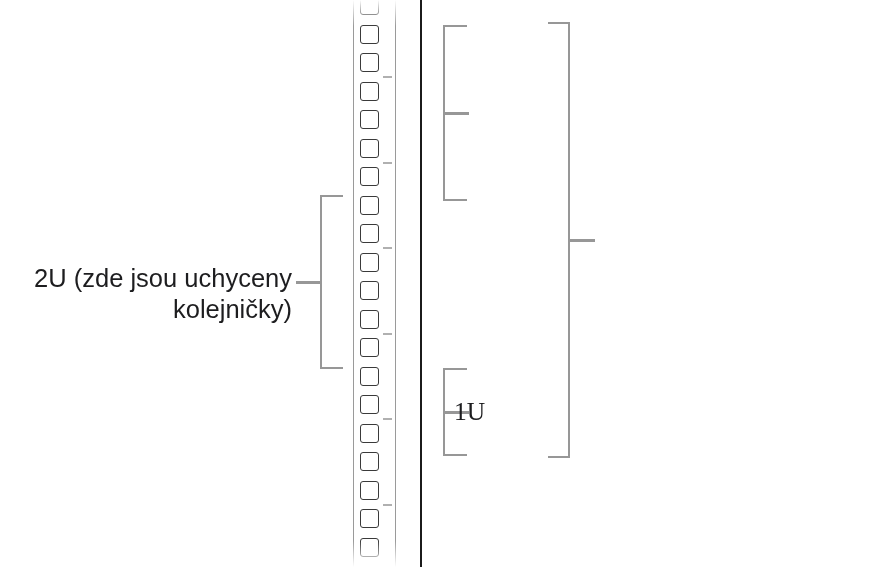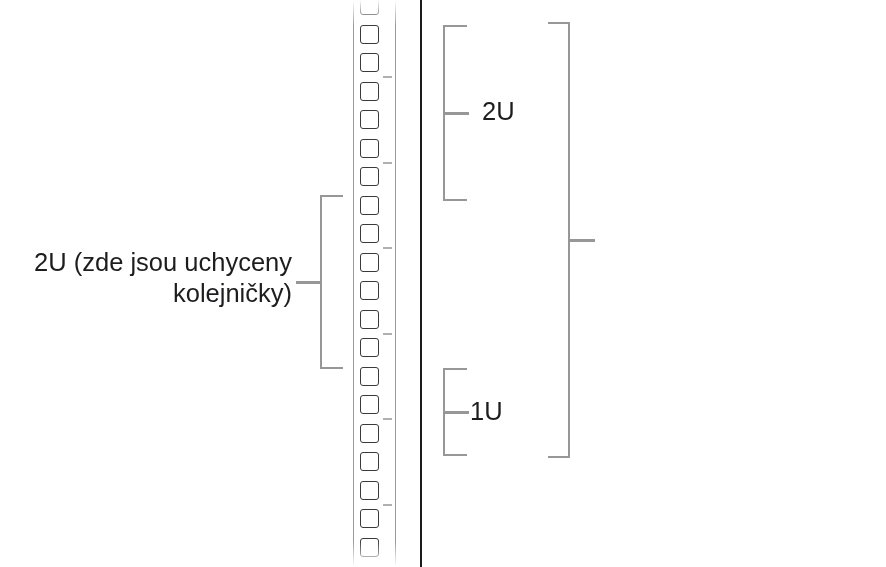--- a/index.html
+++ b/index.html
@@ -142,27 +142,26 @@
         <div class="utick" style="top: 503.5px;"></div>
         <div class="hole" style="top: 509px;"></div>
         <div class="hole" style="top: 537.5px;"></div>
       </div>
   </div>
 
   <div id="post-line"></div>
 
   <div class="bracket right" style="left:443px; top:25px; width:24px; height:176px;"></div>
   <div class="stub" style="left:443px; top:112px; width:26px;"></div>
-  <div class="label" style="left:482px; top:96px; width:80px;">2U</div>
 
   <div class="bracket right" style="left:320px; top:195px; width:23px; height:174px;"></div>
   <div class="stub" style="left:296px; top:281px; width:26px;"></div>
-  <div class="label rightalign" style="left:0px; top:247px; width:292px;">2U (zde jsou uchyceny
+  <div class="label rightalign" style="left:0px; top:263px; width:292px;">2U (zde jsou uchyceny
 kolejničky)</div>
 
   <div class="bracket right" style="left:443px; top:368px; width:24px; height:88px;"></div>
   <div class="stub" style="left:443px; top:411px; width:26px;"></div>
-  <div class="label" style="left:470px; top:396px; width:80px;">1U</div>
+  <div class="label" style="left:454px; top:396px; width:80px;font-family:Liberation Serif, serif;">1U</div>
 
   <div class="bracket left" style="left:548px; top:22px; width:22px; height:436px;"></div>
   <div class="stub" style="left:569px; top:239px; width:26px;"></div>
 
 </div>
 
 </body></html>

